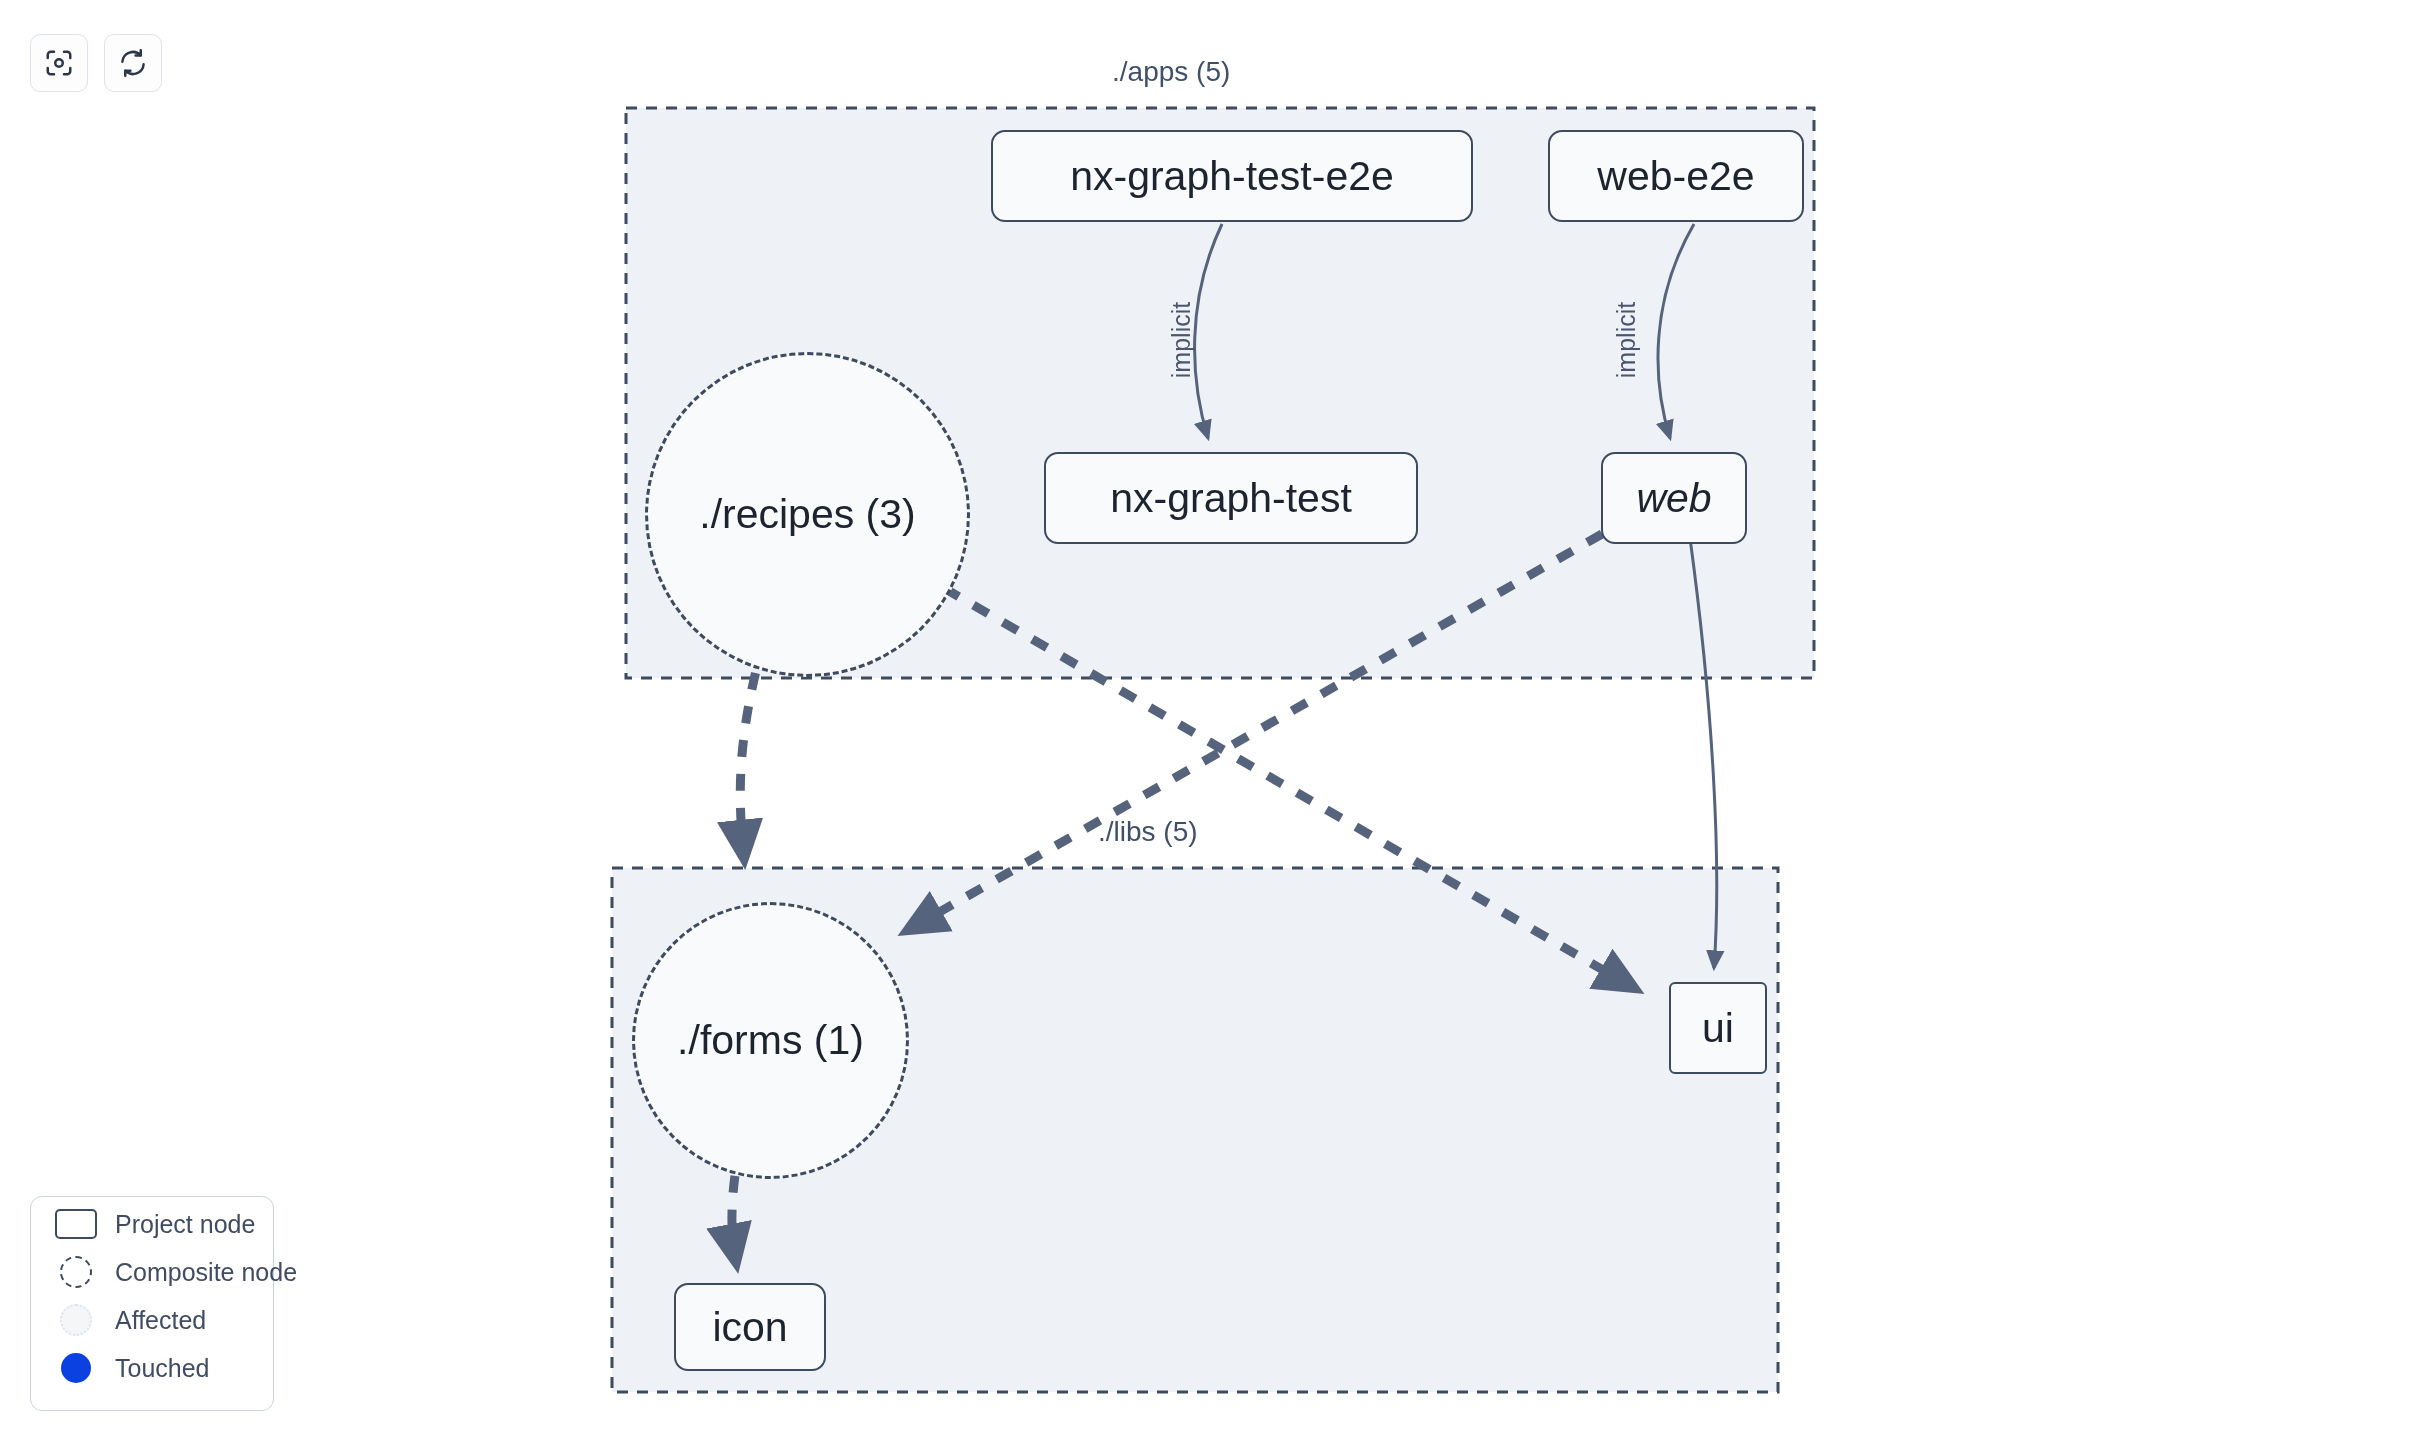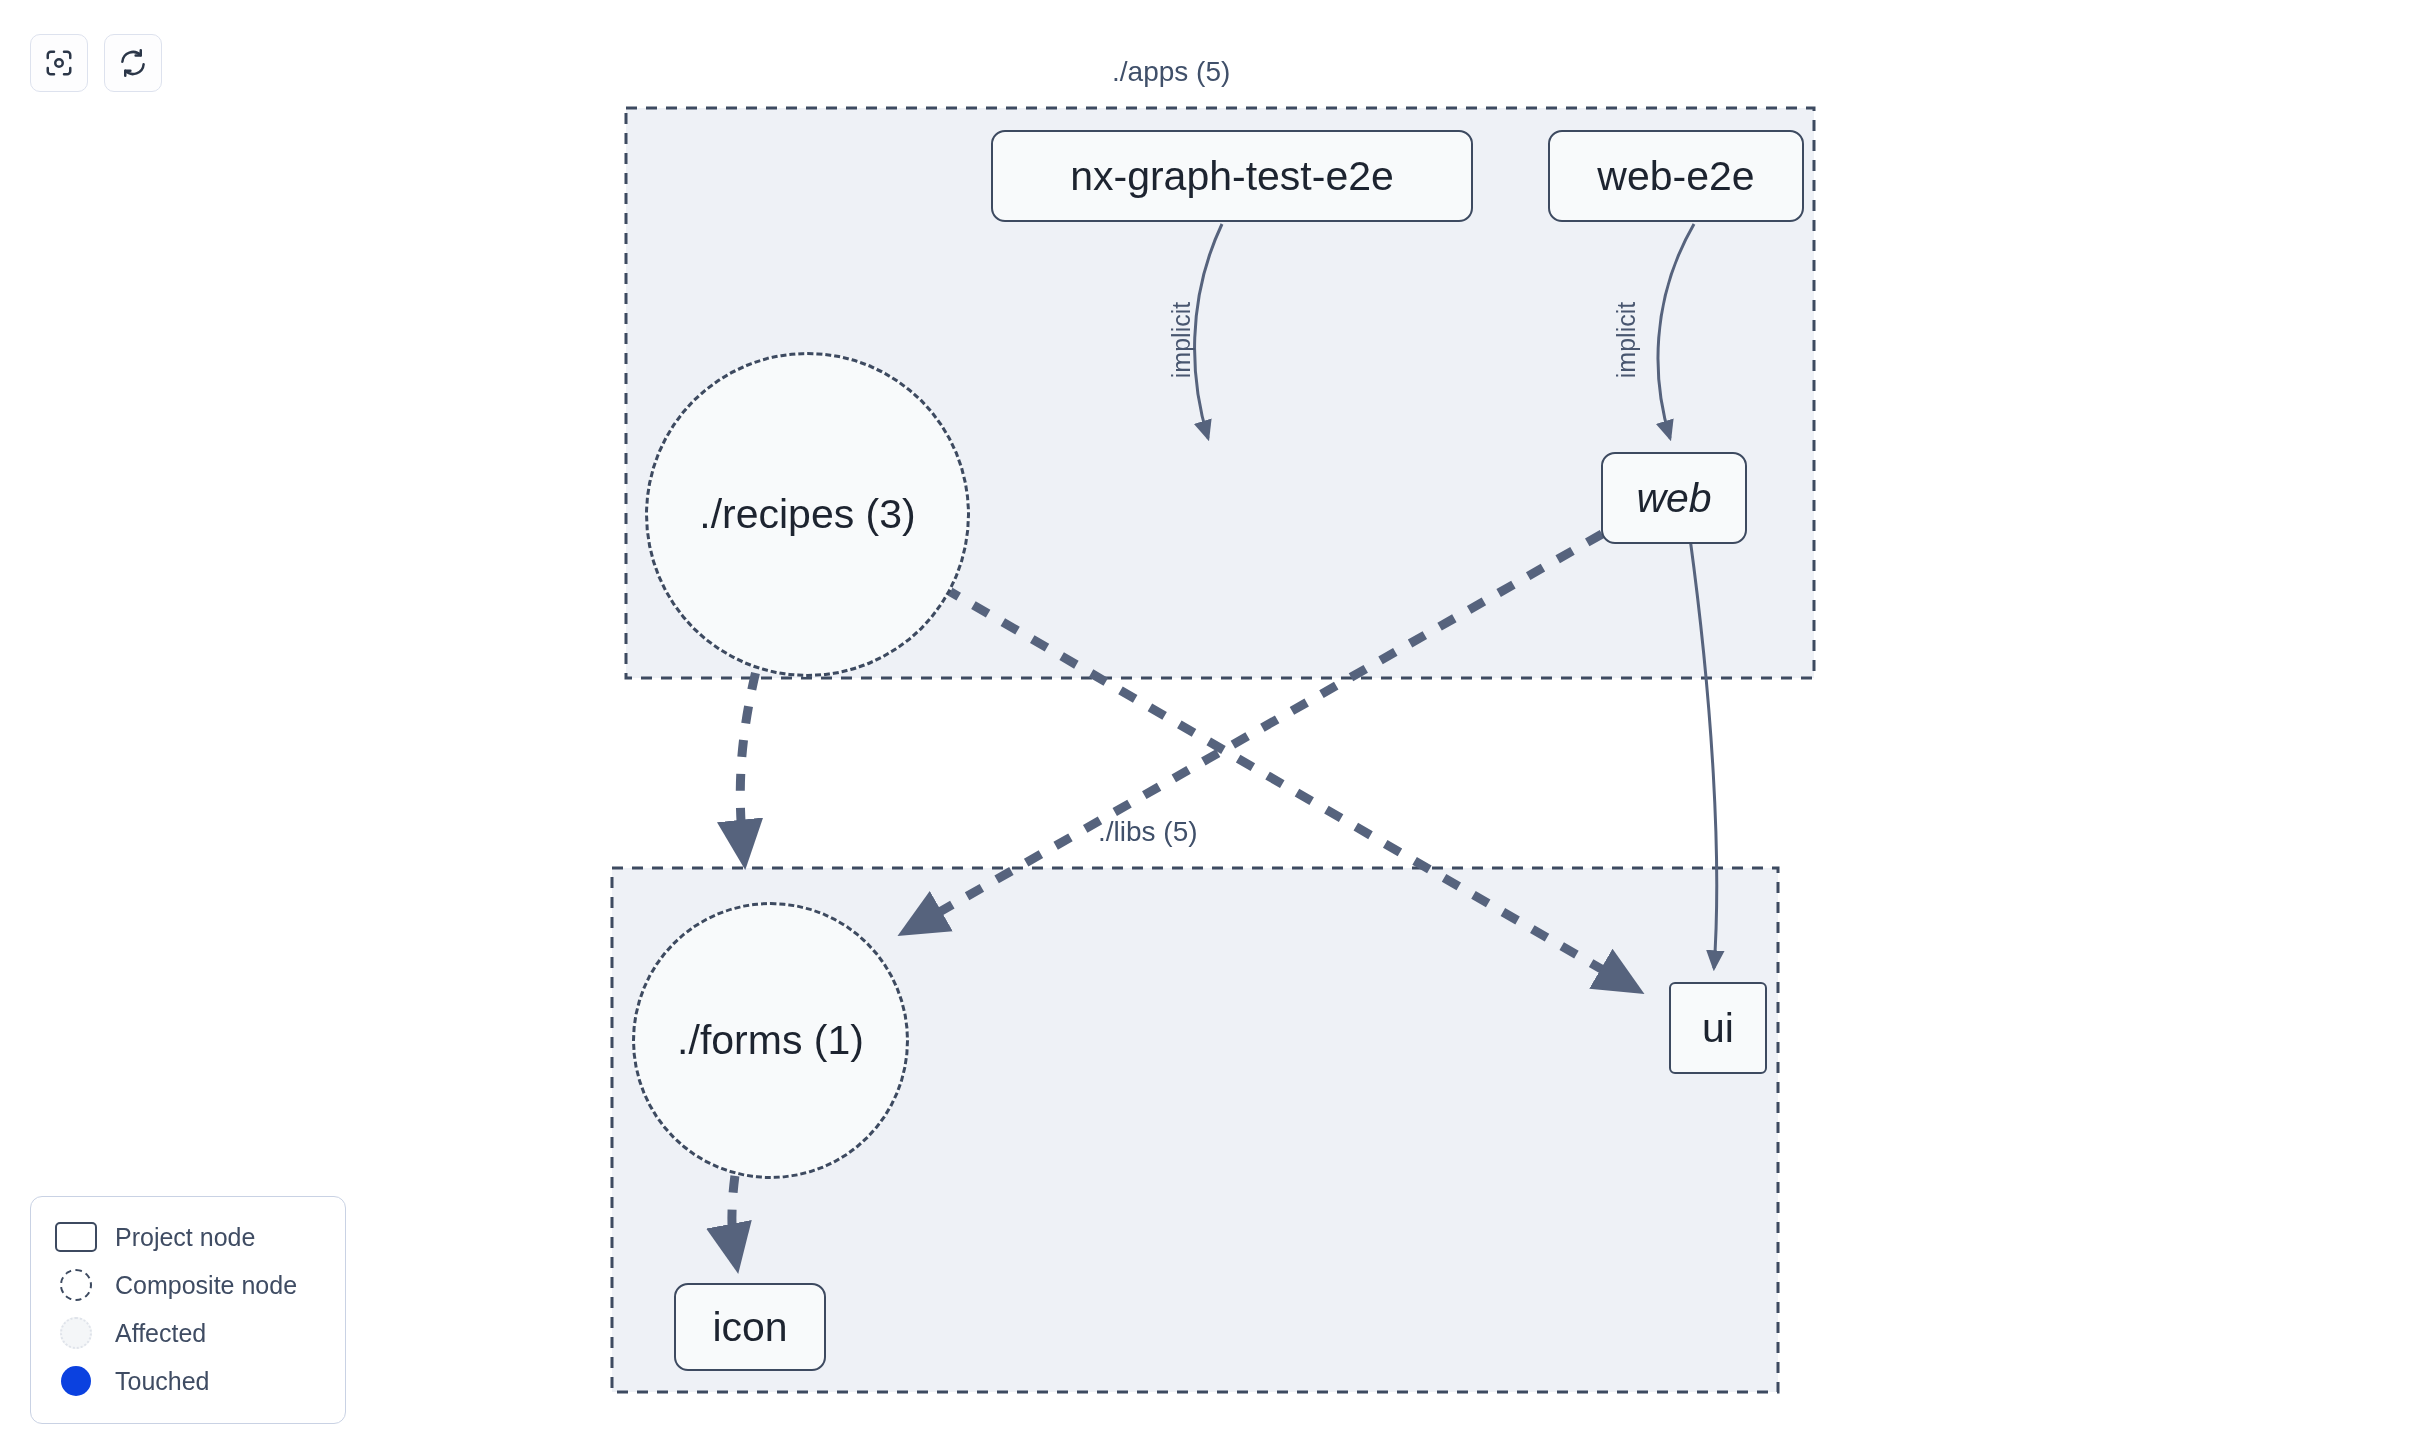--- a/index.html
+++ b/index.html
@@ -86,25 +86,25 @@
     font-size:41px;
     z-index:30;
     cursor:pointer;
     white-space:nowrap;
   }
 
   
   #legend{
     position:absolute;
     left:30px;top:1196px;
-    width:316px;
+    width:244px;
     border:1.8px solid #c9d2e4;
     border-radius:12px;
     background:#ffffff;
-    padding:16px 18px 18px 22px;
+    padding:3px 18px 18px 22px;
     box-sizing:border-box;
     z-index:40;
   }
   .legend-row{
     display:flex;align-items:center;
     height:48px;
   }
   .legend-sym{
     width:46px;min-width:46px;height:34px;
     display:flex;align-items:center;justify-content:center;
@@ -223,20 +223,21 @@
 
   <div class="group-label" style="left:1112px;top:56px;">./apps (5)</div>
   <div class="group-label" style="left:1098px;top:816px;">./libs (5)</div>
 
   <div class="node-rect" style="left:991px;top:130px;width:482px;height:92px;">nx-graph-test-e2e</div>
 
   <div class="node-rect" style="left:1548px;top:130px;width:256px;height:92px;">web-e2e</div>
 
   <div class="node-circle" style="left:645px;top:352px;width:325px;height:325px;">./recipes (3)</div>
 
+  <div class="node-rect" style="left:1044px;top:452px;width:374px;height:92px;">nx-graph-test</div>
 
   <div class="node-rect" style="left:1601px;top:452px;width:146px;height:92px;font-style:italic;">web</div>
 
   <div class="node-circle" style="left:632px;top:902px;width:277px;height:277px;">./forms (1)</div>
 
   <div class="node-rect" style="left:1669px;top:982px;width:98px;height:92px;border-radius:6px;">ui</div>
 
   <div class="node-rect" style="left:674px;top:1283px;width:152px;height:88px;">icon</div>
 
   <div id="legend">

